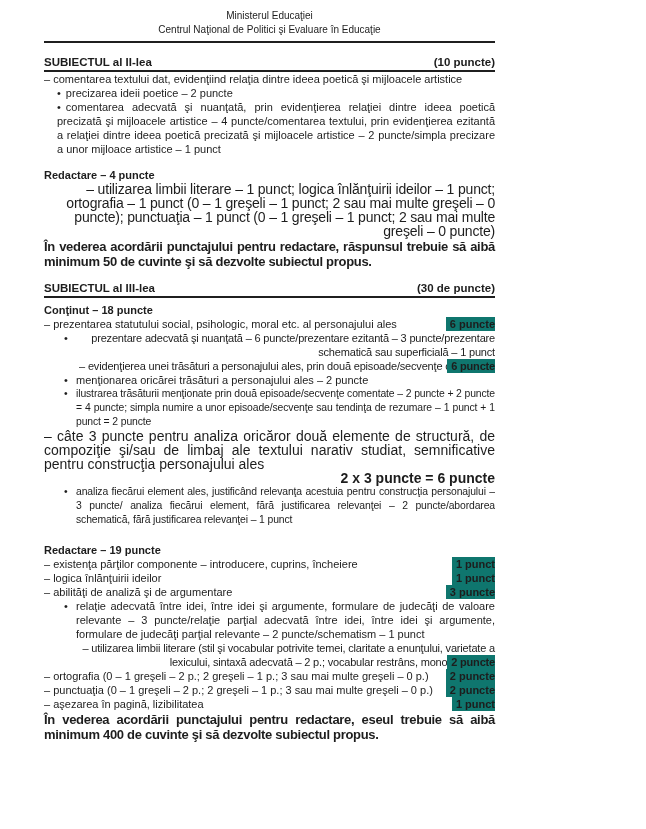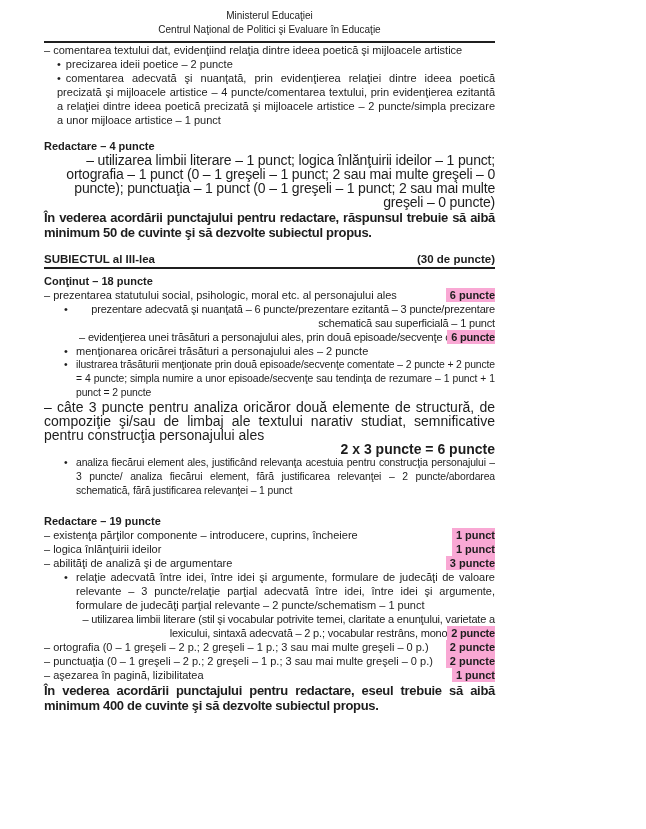--- a/index.html
+++ b/index.html
@@ -17,21 +17,21 @@
     padding-bottom:4px;border-bottom:2px solid #1f1f1f;
   }
   .section-heading{
     display:flex;justify-content:space-between;align-items:flex-end;
     font-weight:bold;font-size:11.5px;line-height:14px;
     margin-top:12px;padding-bottom:1px;border-bottom:2.5px solid #1f1f1f;
   }
   .sub-heading{font-weight:bold;font-size:11px;line-height:14px;margin-top:5px;}
   .para{font-size:14px;line-height:14px;text-align:justify;}
   .row{position:relative;font-size:11px;line-height:14px;}
-  .row .pts{position:absolute;right:0;bottom:0;font-weight:bold;background:#f9a8d4;padding-left:4px;}
+  .row .pts{position:absolute;right:0;bottom:0;font-weight:bold;background:#0f766e;padding-left:4px;}
   .bullet{position:relative;font-size:11px;line-height:14px;text-align:justify;}
   .b2{padding-left:13px;}
   .b2 .bm{margin-right:5px;}
   .b3{padding-left:32px;}
   .b3 .bm{position:absolute;left:20px;}
   .condensed{font-size:10.4px;letter-spacing:-0.12px;}
   .slight{letter-spacing:-0.18px;text-align:right;}
   .score{font-weight:bold;font-size:14px;line-height:14px;text-align:right;}
   .note{
     font-weight:bold;font-size:13px;line-height:14.5px;text-align:justify;
@@ -43,20 +43,24 @@
 </head>
 <body>
 
 <div class="page">
 
   <div class="doc-header">
     <div>Ministerul Educaţiei</div>
     <div>Centrul Naţional de Politici şi Evaluare în Educaţie</div>
   </div>
 
+  <div class="section-heading">
+    <span>SUBIECTUL al II-lea</span>
+    <span>(10 puncte)</span>
+  </div>
 
 
   <div class="row">
     <span>– comentarea textului dat, evidenţiind relaţia dintre ideea poetică şi mijloacele artistice</span>
   </div>
 
   <div class="bullet b2">
     <span class="bm">•</span><span>precizarea ideii poetice –  2 puncte</span>
   </div>
 

